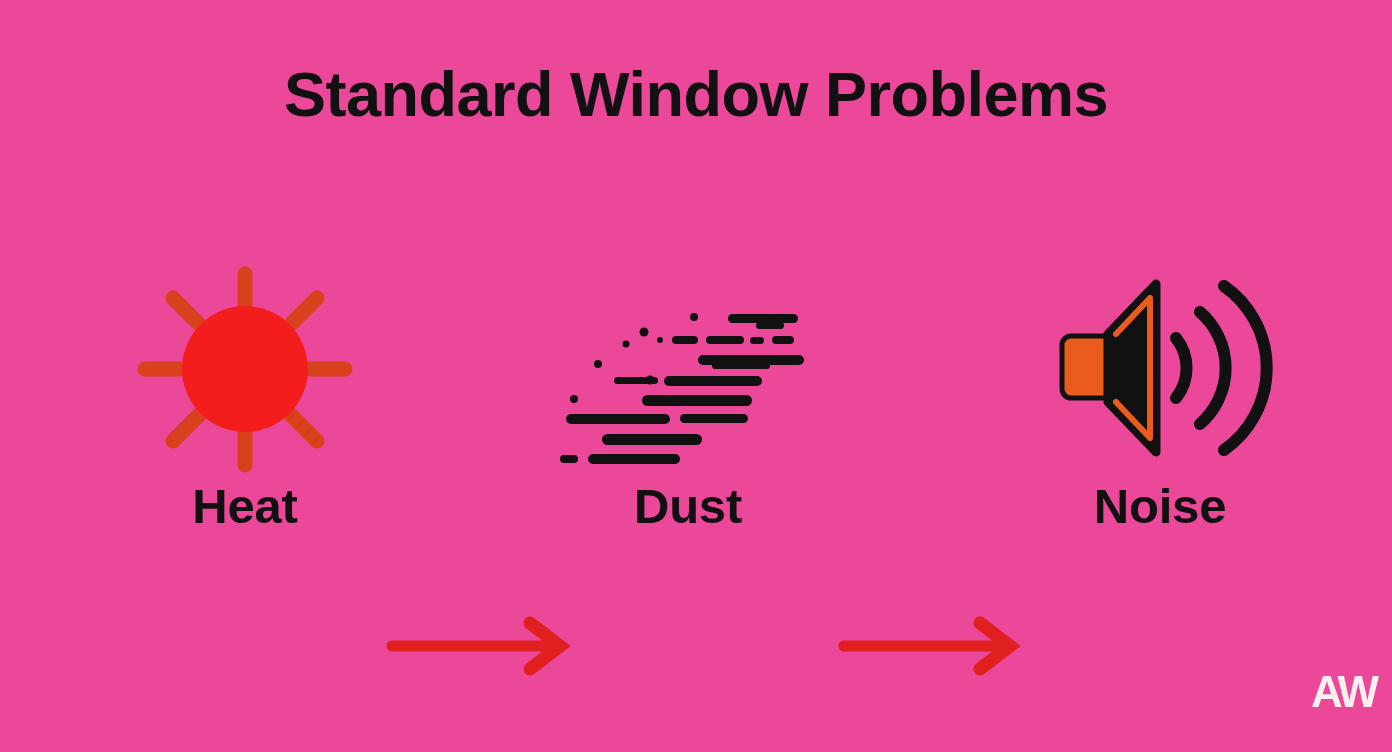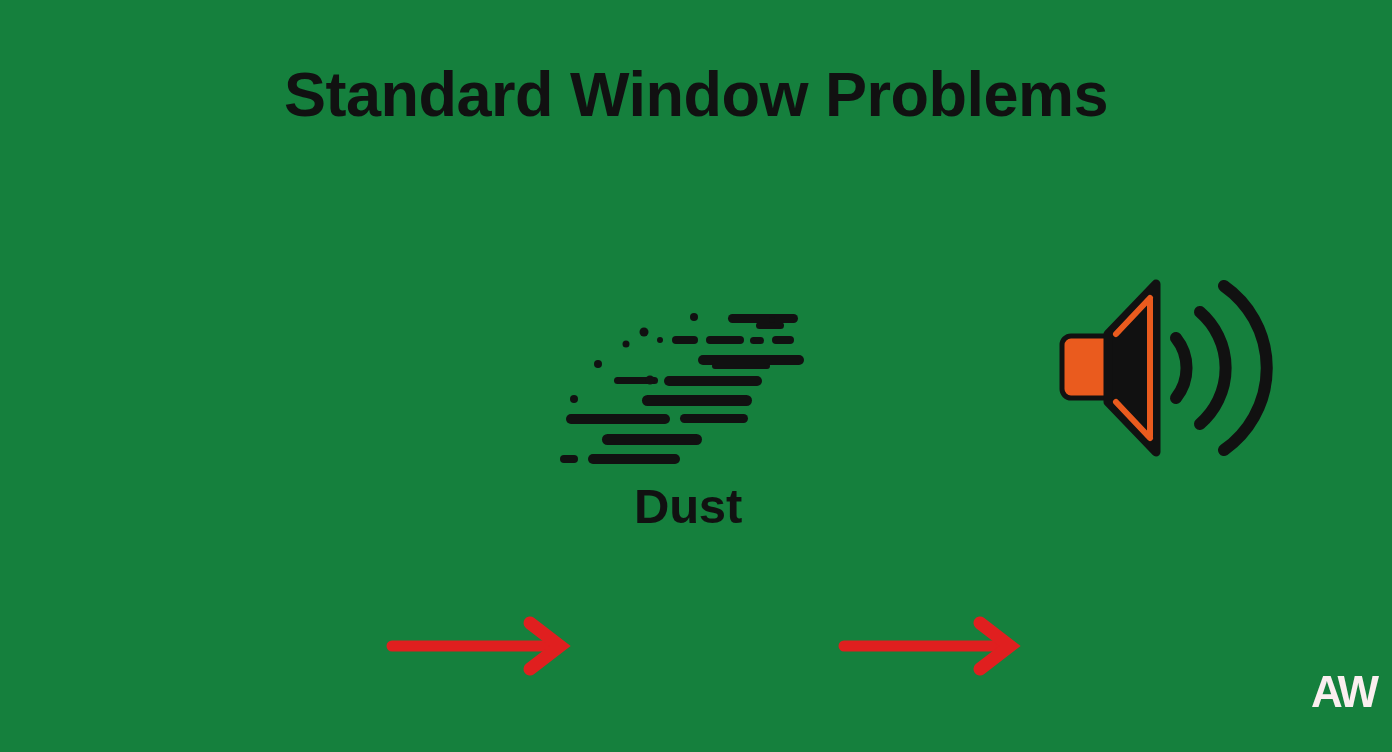--- a/index.html
+++ b/index.html
@@ -13,21 +13,21 @@
   body {
     background: #fdfdfd;
     font-family: "Liberation Sans", sans-serif;
     position: relative;
   }
 
   #infographic {
     position: relative;
     width: 1392px;
     height: 752px;
-    background: #15803d;
+    background: #ec4899;
   }
 
   
   #title {
     position: absolute;
     top: 58px;
     left: 0;
     width: 1392px;
     text-align: center;
     font-size: 63px;
@@ -103,20 +103,40 @@
 </style>
 </head>
 <body>
 
 <div id="infographic">
 
   <div id="title">Standard Window Problems</div>
 
   <div id="flow">
 
+    <div class="stage" id="stage-heat">
+      <div class="stage-icon">
+        <svg width="260" height="215" viewBox="0 0 260 215">
+
+          <g stroke="#D9401C" stroke-width="15" stroke-linecap="round">
+            <line x1="130" y1="12" x2="130" y2="48"></line>
+            <line x1="130" y1="167" x2="130" y2="203"></line>
+            <line x1="30" y1="107" x2="66" y2="107"></line>
+            <line x1="194" y1="107" x2="230" y2="107"></line>
+            <line x1="58" y1="36" x2="84" y2="62"></line>
+            <line x1="176" y1="153" x2="202" y2="179"></line>
+            <line x1="202" y1="36" x2="176" y2="62"></line>
+            <line x1="84" y1="153" x2="58" y2="179"></line>
+          </g>
+
+          <circle cx="130" cy="107" r="63" fill="#F41D1D"></circle>
+        </svg>
+      </div>
+      <div class="stage-label">Heat</div>
+    </div>
 
     <div class="arrow" id="arrow-1">
       <svg width="180" height="56" viewBox="0 0 180 56">
         <line x1="4" y1="28" x2="162" y2="28" stroke="#E01F1F" stroke-width="11" stroke-linecap="round"></line>
         <polyline points="142,5 172,28 142,51" fill="none" stroke="#E01F1F" stroke-width="13" stroke-linecap="round" stroke-linejoin="miter"></polyline>
       </svg>
     </div>
 
     <div class="stage" id="stage-dust">
       <div class="stage-icon">
@@ -183,19 +203,20 @@
             <line x1="120" y1="38" x2="120" y2="174"></line>
           </g>
 
           <g fill="none" stroke="#111111" stroke-width="12" stroke-linecap="round">
             <path d="M146 76 A 48 48 0 0 1 146 136"></path>
             <path d="M170 50 A 74 74 0 0 1 170 162"></path>
             <path d="M194 24 A 100 100 0 0 1 194 188"></path>
           </g>
         </svg>
       </div>
+      <div class="stage-label">Noise</div>
     </div>
 
   </div>
 
   <div id="watermark">AW</div>
 
 </div>
 
 </body></html>

